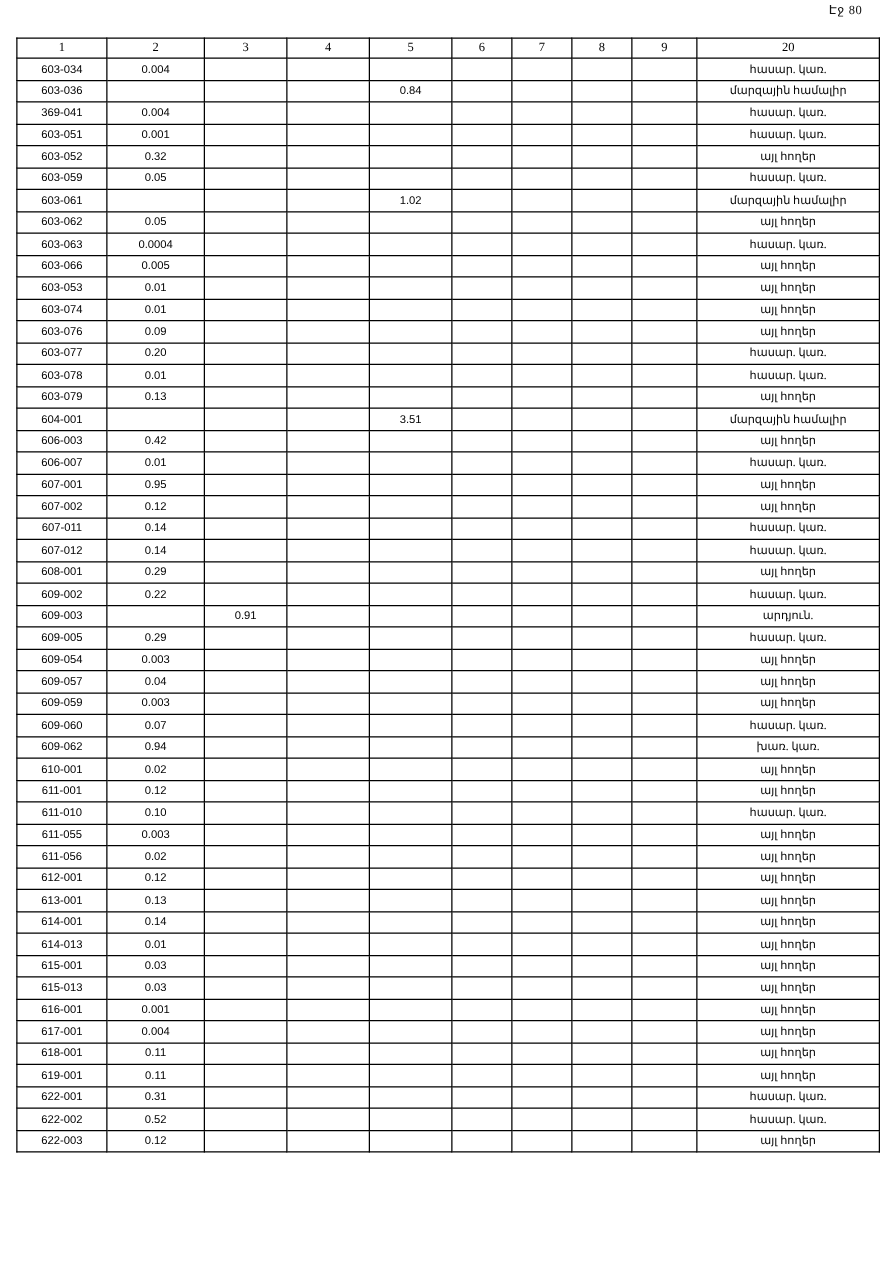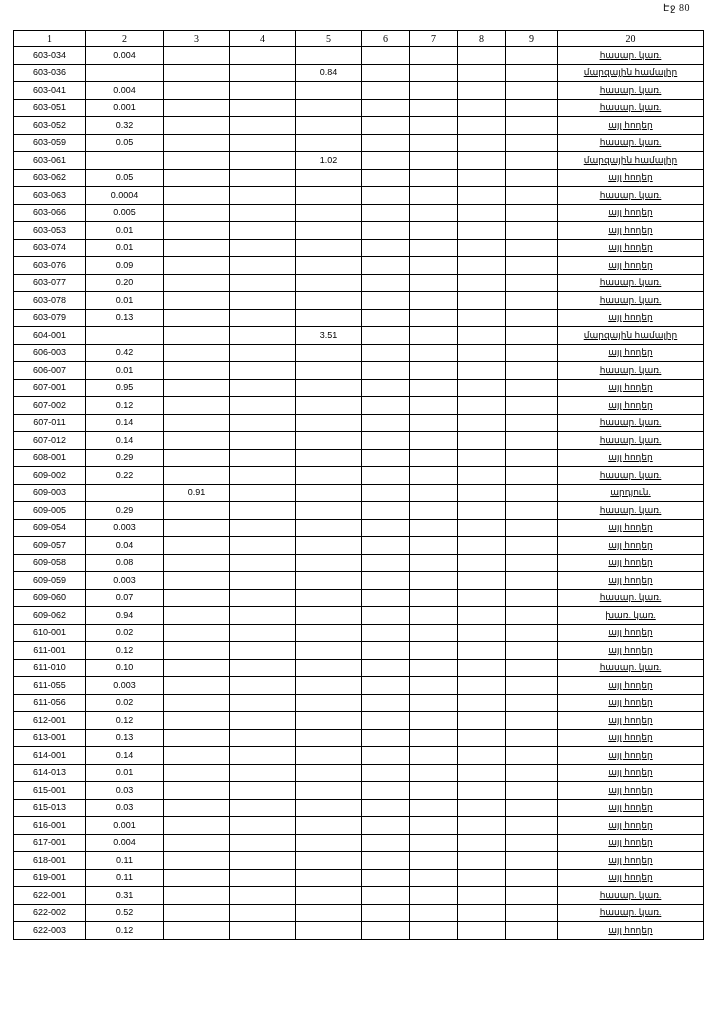--- a/index.html
+++ b/index.html
@@ -65,21 +65,20 @@
   }
   td.c-num {
     font-size: 9px;
     font-family: "Liberation Sans", sans-serif;
   }
   td.c-note {
     font-size: 9.5px;
     text-align: left;
     padding-left: 4px;
     font-family: "Liberation Serif", serif;
-    text-decoration: underline;
   }
   
   col.w1 { width: 72px; }
   col.w2 { width: 78px; }
   col.w3 { width: 66px; }
   col.w4 { width: 66px; }
   col.w5 { width: 66px; }
   col.w6 { width: 48px; }
   col.w7 { width: 48px; }
   col.w8 { width: 48px; }
@@ -139,21 +138,21 @@
           <td class="c-num"></td>
           <td class="c-num"></td>
           <td class="c-num">0.84</td>
           <td class="c-num"></td>
           <td class="c-num"></td>
           <td class="c-num"></td>
           <td class="c-num"></td>
           <td class="c-note">մարզային համալիր</td>
         </tr>
         <tr>
-          <td class="c-code">603-041</td>
+          <td class="c-code">369-041</td>
           <td class="c-num">0.004</td>
           <td class="c-num"></td>
           <td class="c-num"></td>
           <td class="c-num"></td>
           <td class="c-num"></td>
           <td class="c-num"></td>
           <td class="c-num"></td>
           <td class="c-num"></td>
           <td class="c-note">հասար. կառ.</td>
         </tr>
@@ -453,32 +452,20 @@
           <td class="c-num"></td>
           <td class="c-num"></td>
           <td class="c-num"></td>
           <td class="c-num"></td>
           <td class="c-num"></td>
           <td class="c-note">այլ հողեր</td>
         </tr>
         <tr>
           <td class="c-code">609-057</td>
           <td class="c-num">0.04</td>
-          <td class="c-num"></td>
-          <td class="c-num"></td>
-          <td class="c-num"></td>
-          <td class="c-num"></td>
-          <td class="c-num"></td>
-          <td class="c-num"></td>
-          <td class="c-num"></td>
-          <td class="c-note">այլ հողեր</td>
-        </tr>
-        <tr>
-          <td class="c-code">609-058</td>
-          <td class="c-num">0.08</td>
           <td class="c-num"></td>
           <td class="c-num"></td>
           <td class="c-num"></td>
           <td class="c-num"></td>
           <td class="c-num"></td>
           <td class="c-num"></td>
           <td class="c-num"></td>
           <td class="c-note">այլ հողեր</td>
         </tr>
         <tr>

